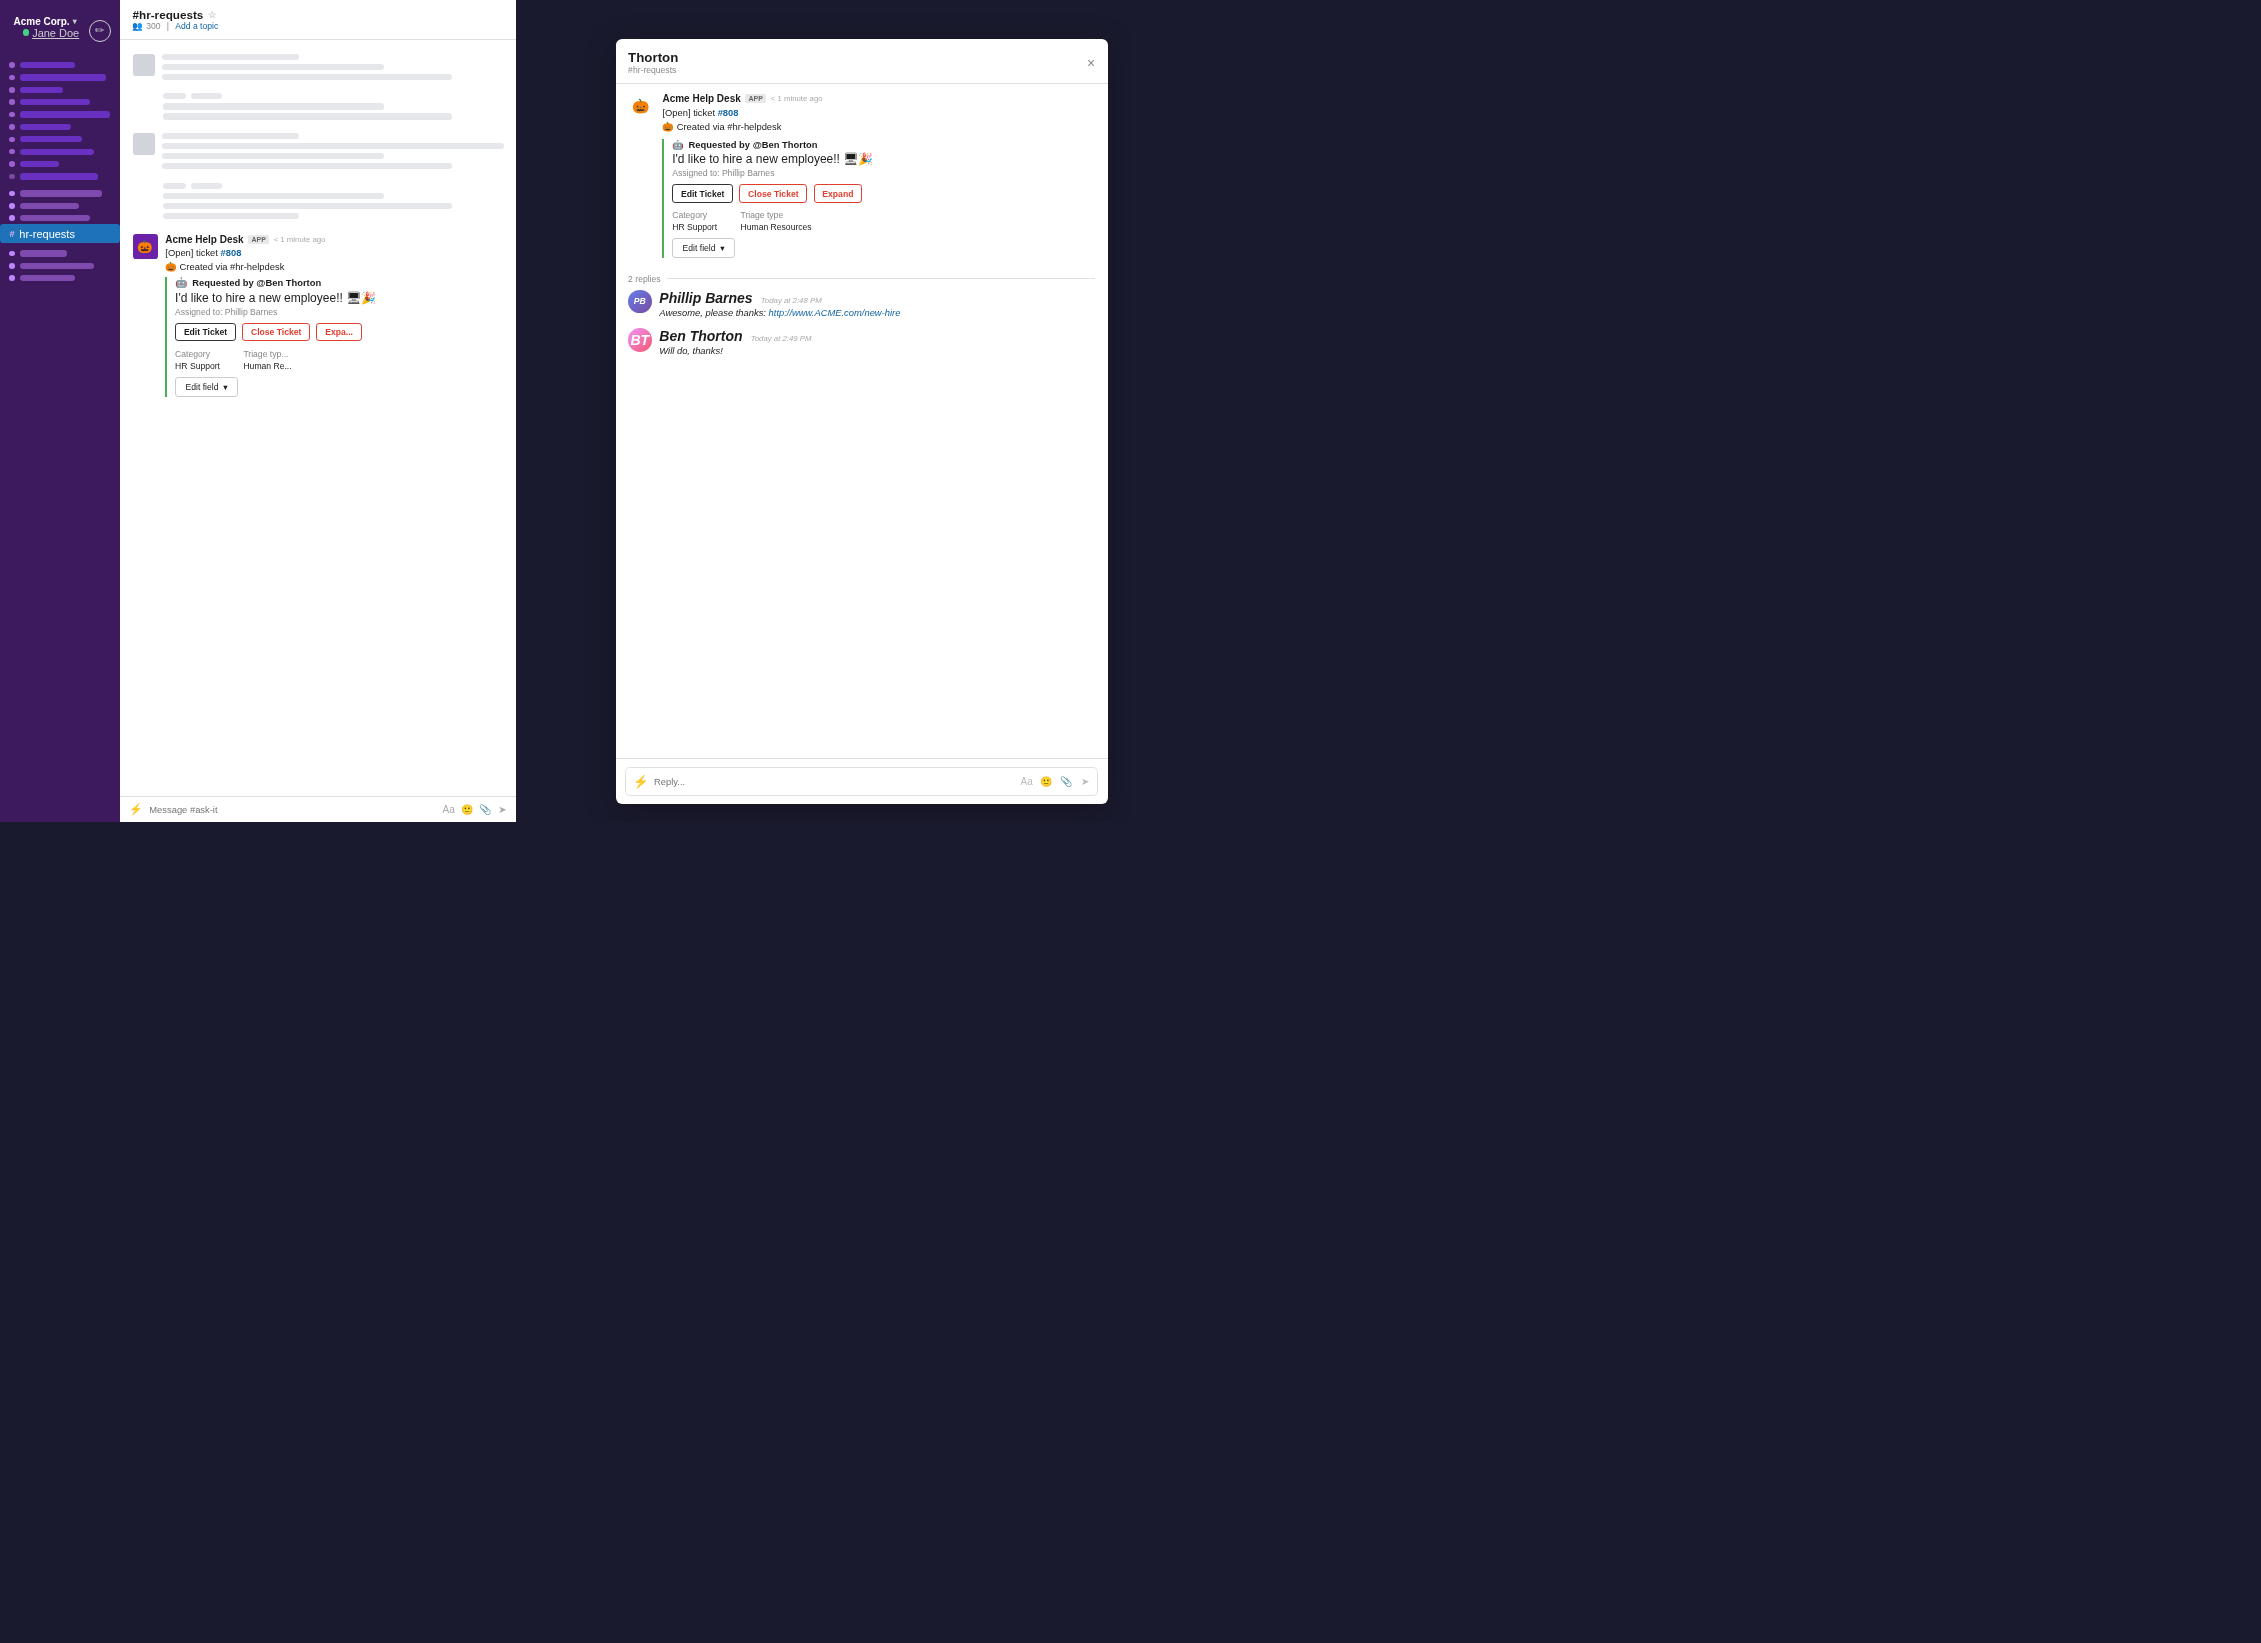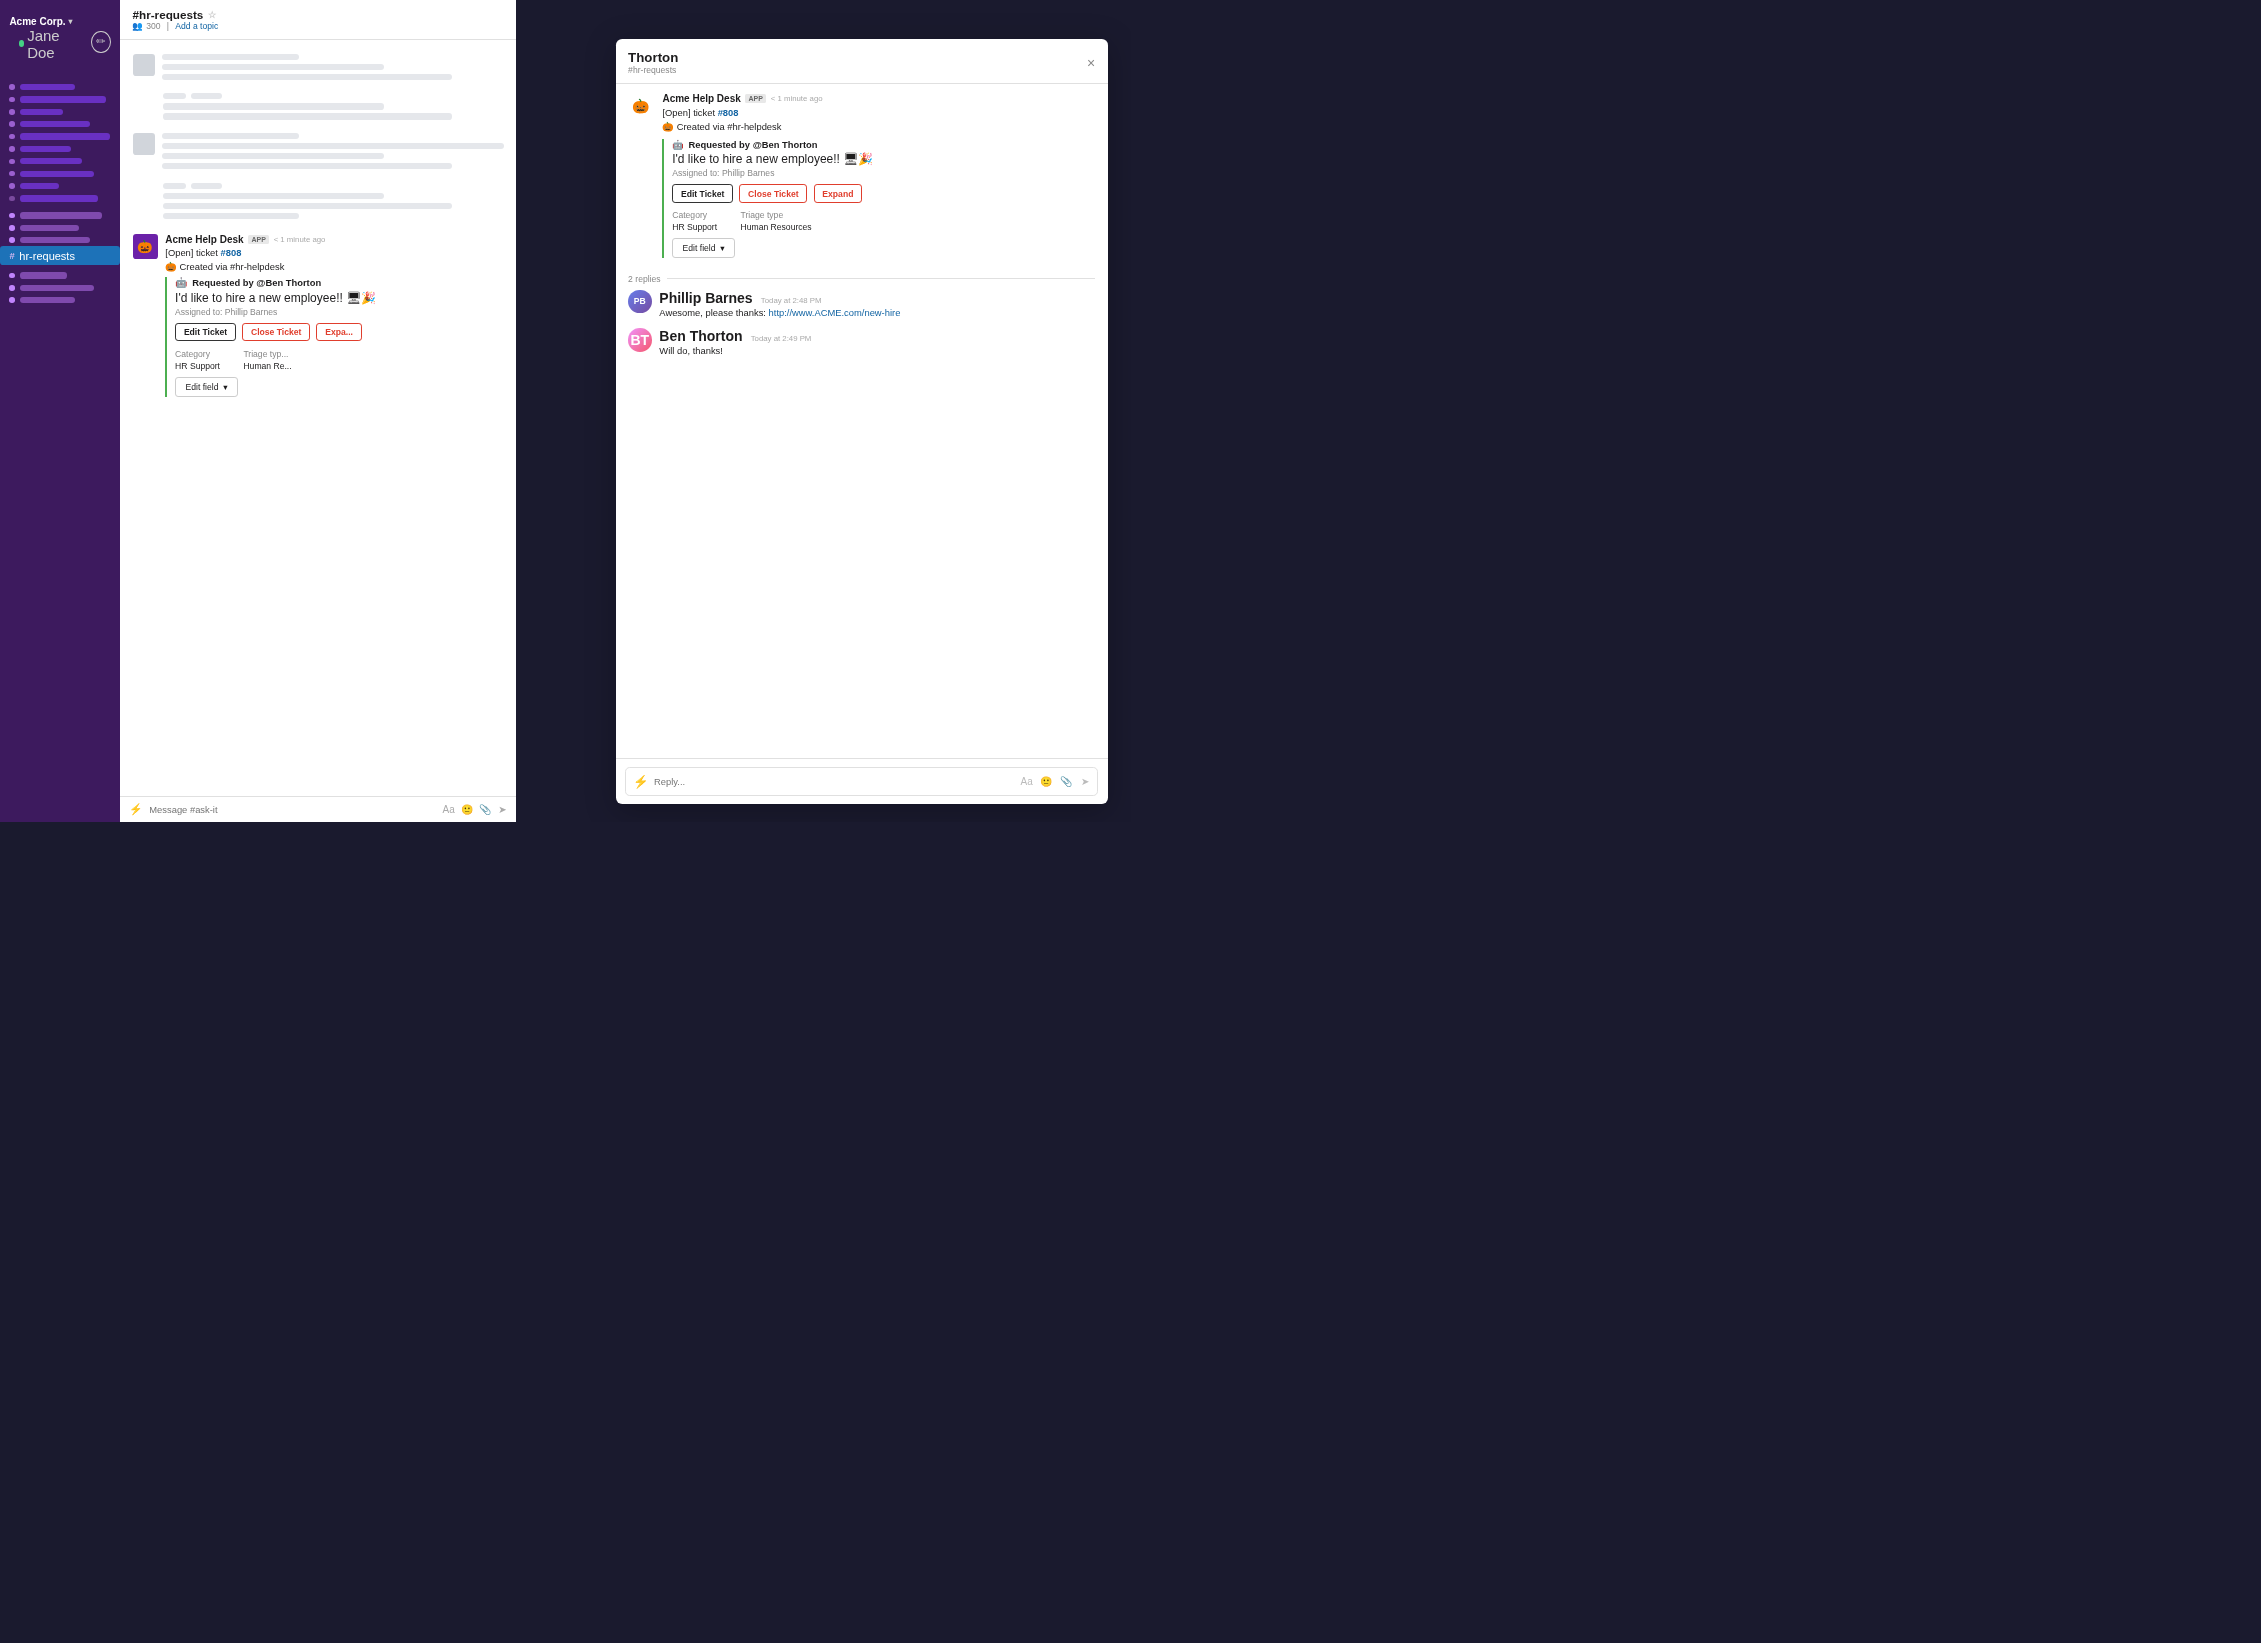--- a/index.html
+++ b/index.html
@@ -31,26 +31,27 @@
       color: #fff;
       font-size: 10px;
       font-weight: 700;
       display: flex;
       align-items: center;
       gap: 3.1px;
     }
     .workspace-name .chevron { font-size: 7.8px; color: #ccc; }
     .user-status {
       color: #ccc;
-      font-size: 15px;
+      font-size: 11px;
       display: flex;
       align-items: center;
       gap: 3.1px;
       padding: 0 9.4px;
       margin-bottom: 7.8px;
+      text-decoration: underline;
     }
     .online-dot {
       width: 6.2px; height: 6.2px;
       background: #44d384;
       border-radius: 50%;
       display: inline-block;
     }
     .compose-btn {
       width: 22px; height: 22px;
       border: 1.6px solid #ccc;
@@ -361,20 +362,21 @@
     }
     .divider-line {
       flex: 1;
       height: 0.8px;
       background: #e0e0e0;
     }
     .reply-message {
       display: flex;
       gap: 7.8px;
       margin-bottom: 9.4px;
+      font-style: italic;
     }
     .reply-avatar {
       width: 23.4px; height: 23.4px;
       border-radius: 50%;
       background: #d1d5db;
       flex-shrink: 0;
       overflow: hidden;
       display: flex; align-items: center; justify-content: center;
     }
     .reply-content {}

